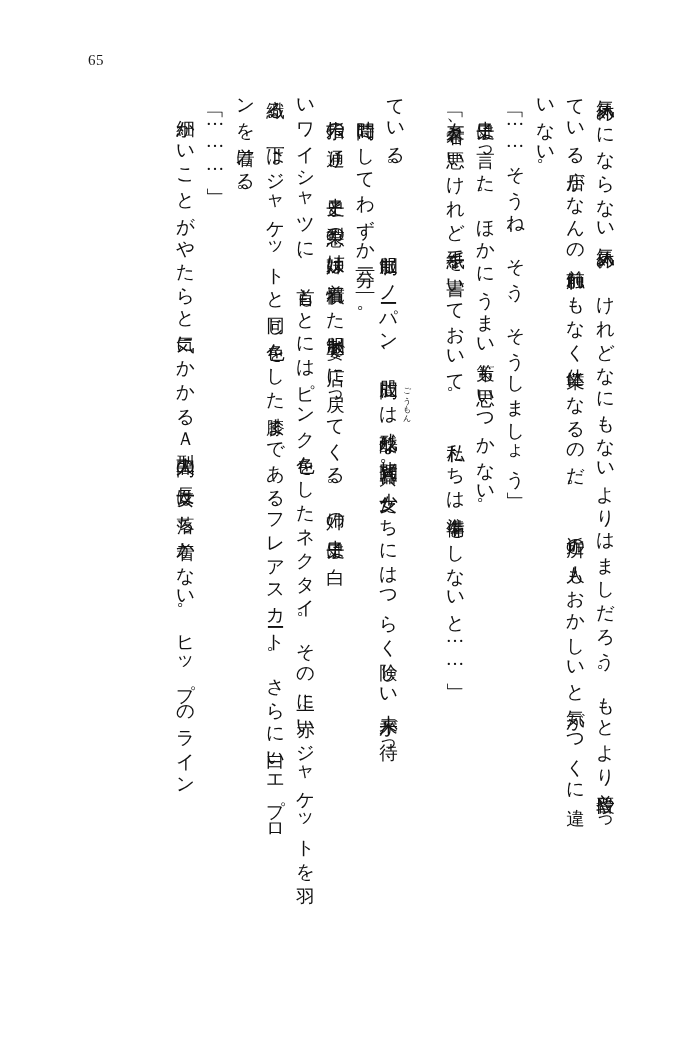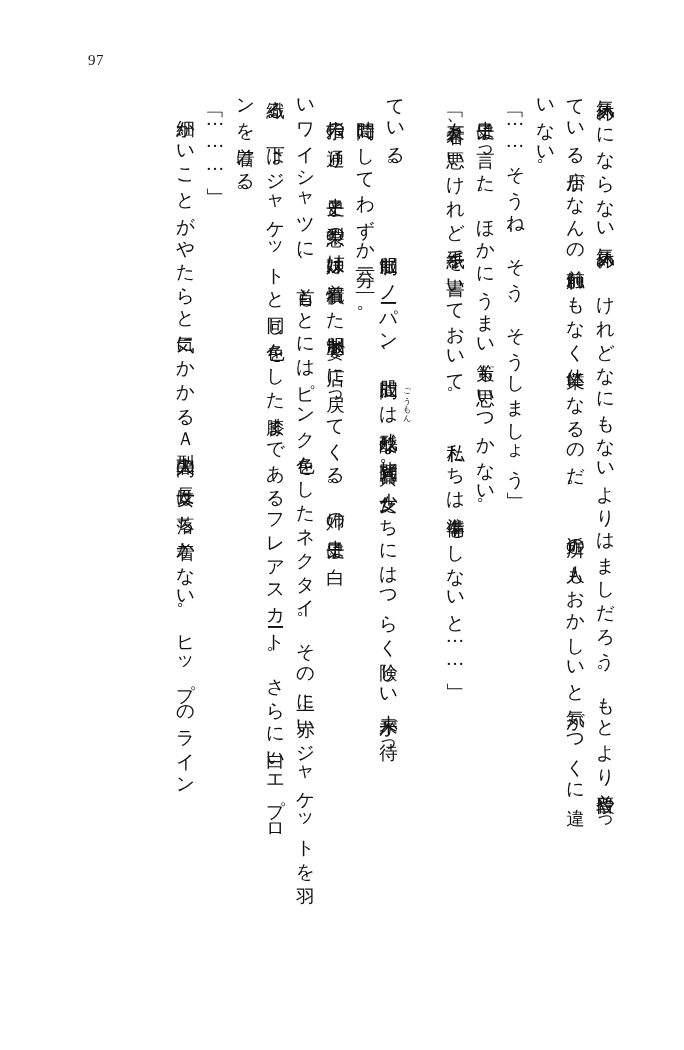--- a/index.html
+++ b/index.html
@@ -76,21 +76,21 @@
     font-size: 8px;
     letter-spacing: 0px;
     color: #111111;
   }
 </style>
 </head>
 <body>
 
 <div class="page">
 
-  <div class="page-number">97</div>
+  <div class="page-number">65</div>
 
   <div class="text-block">
     <div class="column">気休めにならない気休め。けれどなにもないよりはましだろう。もとより普段やっ</div>
     <div class="column">ている店がなんの前触れもなく休業になるのだ。 近所の人もおかしいと気がつくに違</div>
     <div class="column">いない。</div>
     <div class="column indent-1">「……そうね、そう、そうしましょう」</div>
     <div class="column indent-1">史子は言った。ほかにうまい策も思いつかない。</div>
     <div class="column indent-1">「友希君、悪いけれど手紙を書いておいて。 私たちは準備をしないと……」</div>
     <div class="column indent-1 ruby-host">
       <span class="ruby-mark" style="top:296px; left:-2px;">ごうもん</span>

